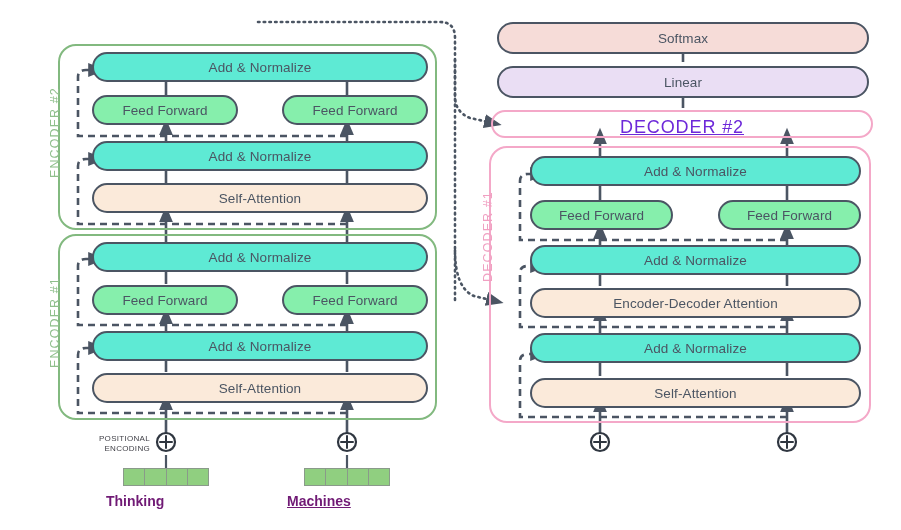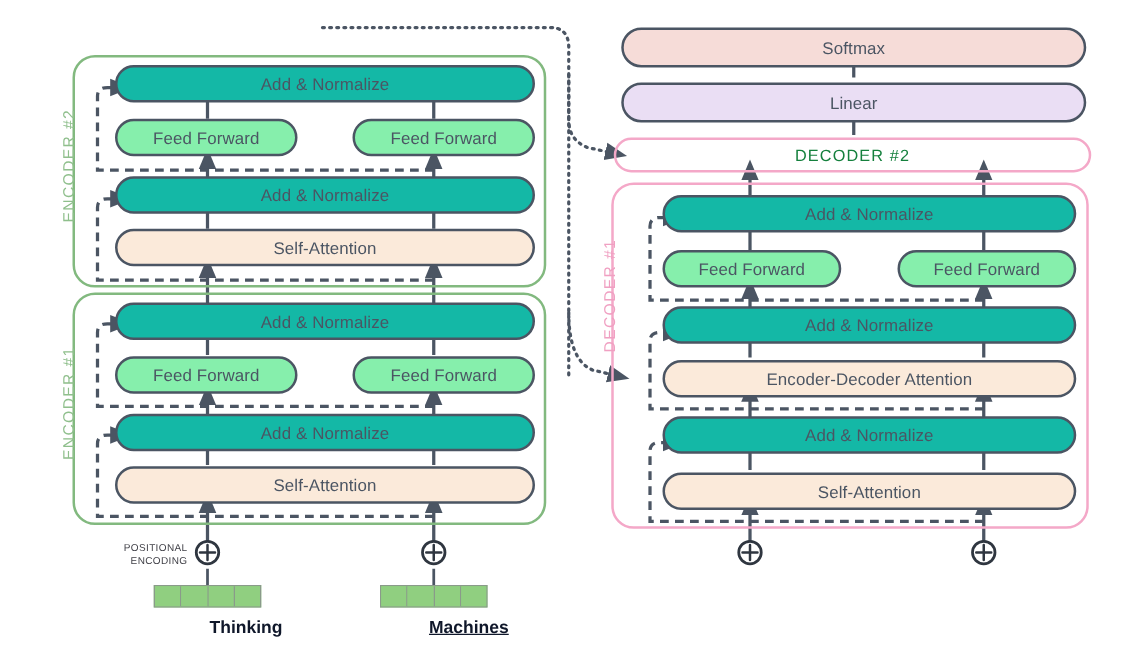--- a/index.html
+++ b/index.html
@@ -11,21 +11,21 @@
   #stage{position:absolute;left:0;top:0;width:901px;height:530px;}
 
   
   .blk{
     position:absolute;box-sizing:border-box;
     border:2.5px solid #4b5563;border-radius:16px;
     display:flex;align-items:center;justify-content:center;
     color:#4b5563;font-size:13.5px;letter-spacing:.1px;
     white-space:nowrap;
   }
-  .blk.addnorm{background:#14b8a6;}
+  .blk.addnorm{background:#5eead4;}
   .blk.ff{background:#86efac;}
   .blk.attn{background:#fbeada;}
   .blk.softmax{background:#f6dcd8;}
   .blk.linear{background:#eadef4;}
 
   
   .frame{
     position:absolute;box-sizing:border-box;border-radius:18px;background:transparent;
   }
   .frame.enc{border:2.2px solid #82b97f;}
@@ -34,43 +34,43 @@
 
   
   .vlabel{
     position:absolute;transform-origin:0 0;transform:rotate(-90deg);
     font-size:12.5px;letter-spacing:1.1px;white-space:nowrap;
   }
   .vlabel.enc{color:#8fbf8c;}
   .vlabel.dec{color:#f0a0c2;}
 
   .dec2label{
-    position:absolute;color:#15803d;font-size:13px;letter-spacing:.9px;
-    white-space:nowrap;text-align:center;
+    position:absolute;color:#6d28d9;font-size:18px;letter-spacing:.9px;
+    white-space:nowrap;text-align:center;text-decoration:underline;
   }
 
   
   #wires{position:absolute;left:0;top:0;width:901px;height:530px;overflow:visible;}
 
   
   .xlabel{
     position:absolute;color:#5cb85c;font-size:13px;font-weight:bold;white-space:nowrap;margin-left:44px;
   }
   .xlabel .sub{font-size:9.5px;vertical-align:sub;}
   .embed{
     position:absolute;display:flex;box-sizing:border-box;
     border:1.5px solid #8a9a8a;background:#8fcf7f;
   }
   .embed .cell{
     flex:1 1 0;border-right:1.5px solid #8a9a8a;background:#90cf80;
   }
   .embed .cell:last-child{border-right:none;}
   .word{
-    position:absolute;color:#0f172a;font-size:14px;font-weight:bold;
-    white-space:nowrap;text-align:right;
+    position:absolute;color:#701a75;font-size:14px;font-weight:bold;
+    white-space:nowrap;text-align:left;
   }
   .pelabel{
     position:absolute;color:#3f3f46;font-size:8px;letter-spacing:.3px;
     line-height:10px;text-align:right;white-space:nowrap;
   }
 </style>
 </head>
 <body>
 
 <div id="stage">

